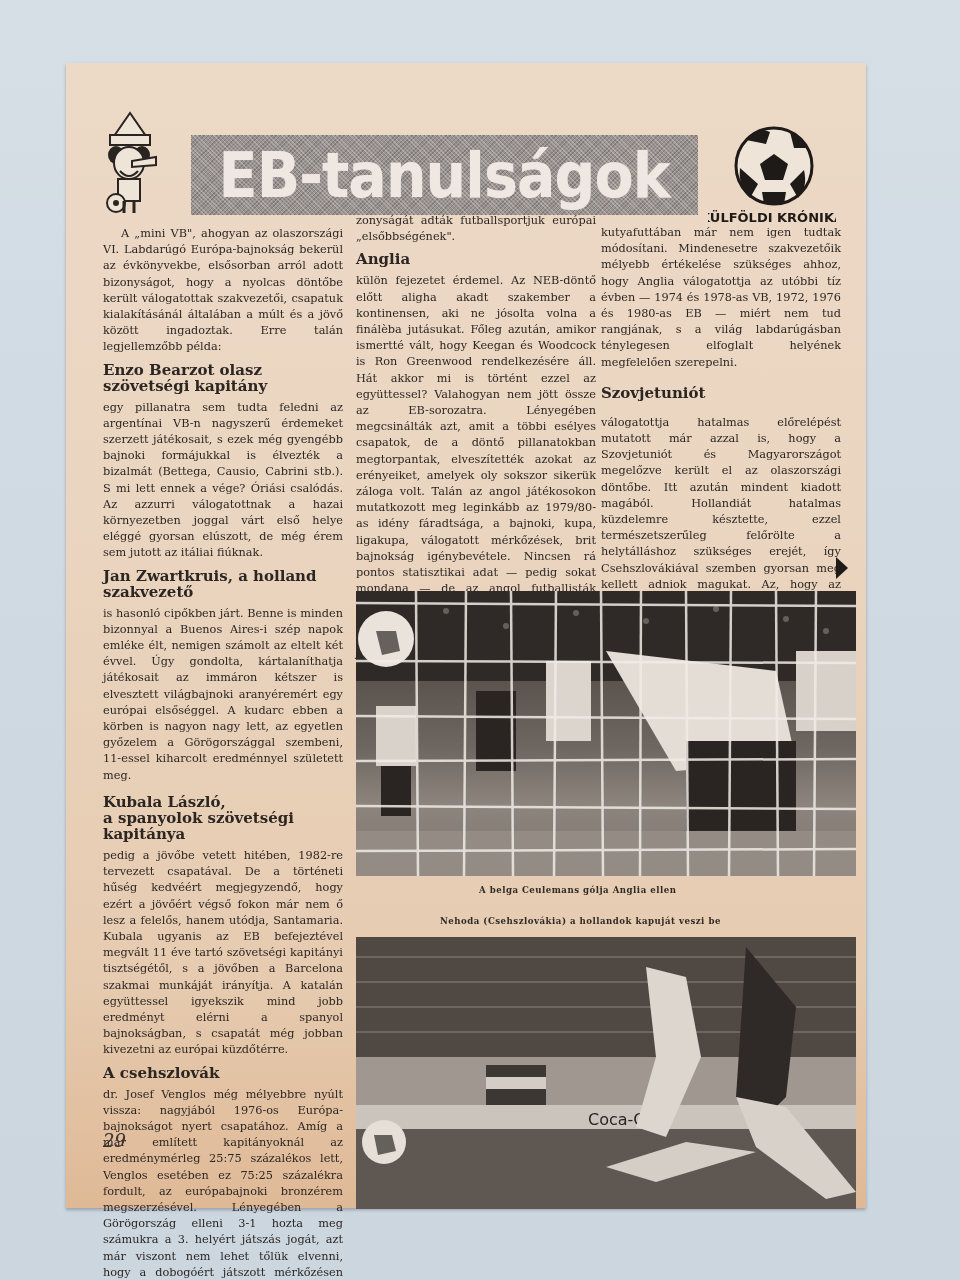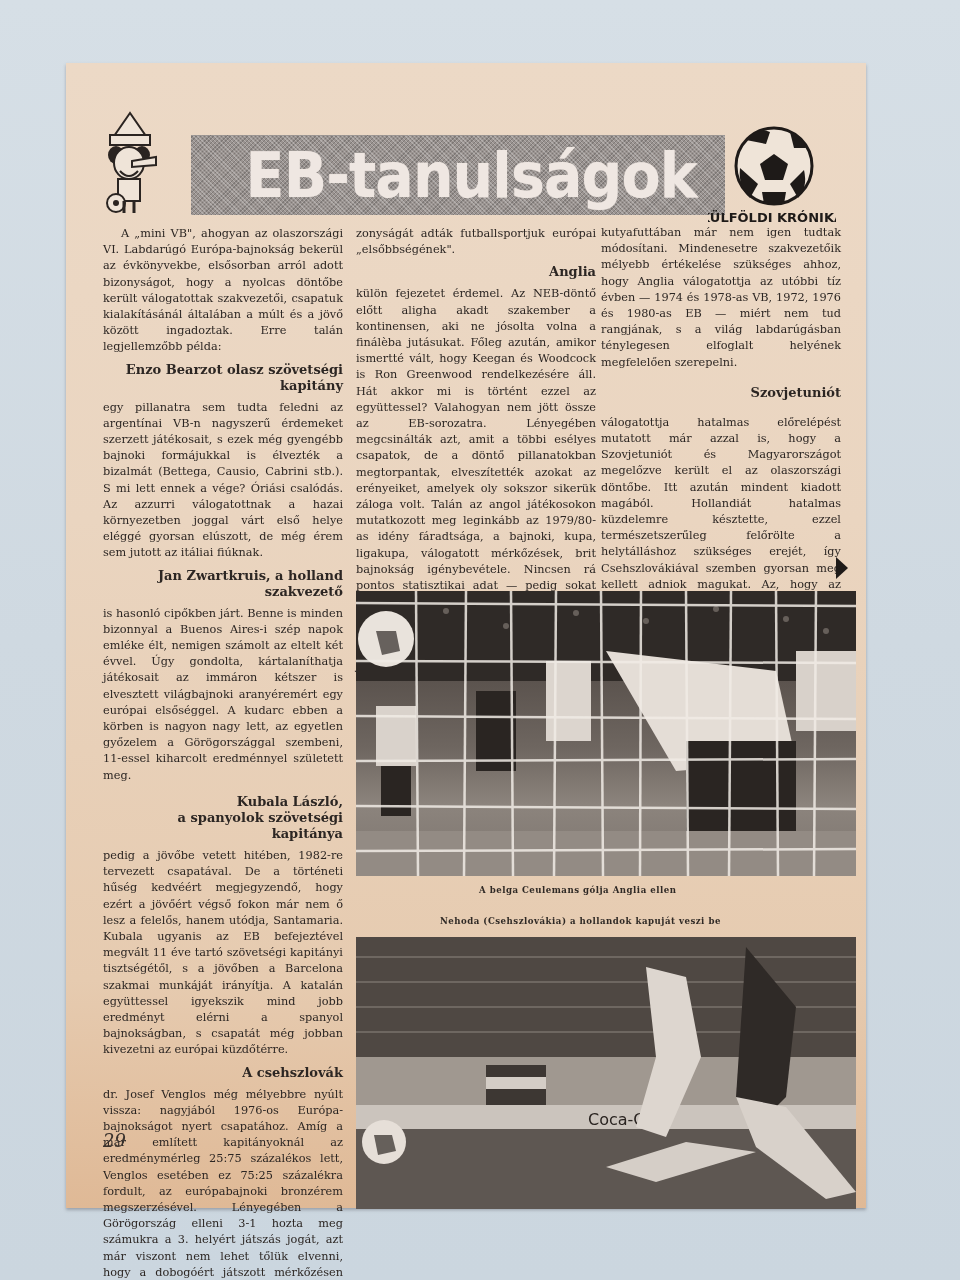--- a/index.html
+++ b/index.html
@@ -15,41 +15,41 @@
     color:#2a2421;
   }
   
   .mascot{position:absolute;left:36px;top:48px;width:56px;height:104px;}
   .title-band{
     position:absolute;left:125px;top:72px;width:507px;height:80px;
     background-color:#9a9390;
     background-image:
       repeating-linear-gradient(45deg,rgba(255,255,255,0.25) 0 1px,transparent 1px 3px),
       repeating-linear-gradient(-45deg,rgba(40,40,40,0.25) 0 1px,transparent 1px 3px);
-    display:flex;align-items:center;justify-content:center;padding-left:27px;
+    display:flex;align-items:center;justify-content:center;
   }
   .title-text{
     font-family:"DejaVu Sans",sans-serif;font-weight:bold;font-size:62px;
     color:#efe7e2;letter-spacing:-1px;transform:scaleX(0.92);
     text-shadow:0 0 1px #d6cdc8;
   }
   .ball-logo{position:absolute;left:642px;top:55px;width:128px;height:108px;}
 
   
   .col{
     position:absolute;font-size:11.3px;line-height:16.2px;text-align:justify;
     color:#2c2623;
   }
   .col p{margin:0;text-indent:0;}
   .col p.ind{text-indent:18px;}
   .col1{left:37px;top:163px;width:240px;}
-  .col2{left:290px;top:163px;width:240px;}
+  .col2{left:290px;top:150px;width:240px;}
   .col3{left:535px;top:162px;width:240px;}
   .sub{
-    font-weight:bold;text-align:right;font-size:13px;line-height:16px;
+    font-weight:bold;text-align:left;font-size:15px;line-height:16px;
     margin:6px 0 6px 0;
   }
   .gap{height:4px;}
   .pagenum{
     position:absolute;left:37px;top:1067px;font-style:italic;font-size:18px;
     color:#3a322d;font-family:"DejaVu Serif",serif;
   }
   .arrow{
     position:absolute;left:770px;top:494px;width:0;height:0;
     border-top:11px solid transparent;border-bottom:11px solid transparent;

